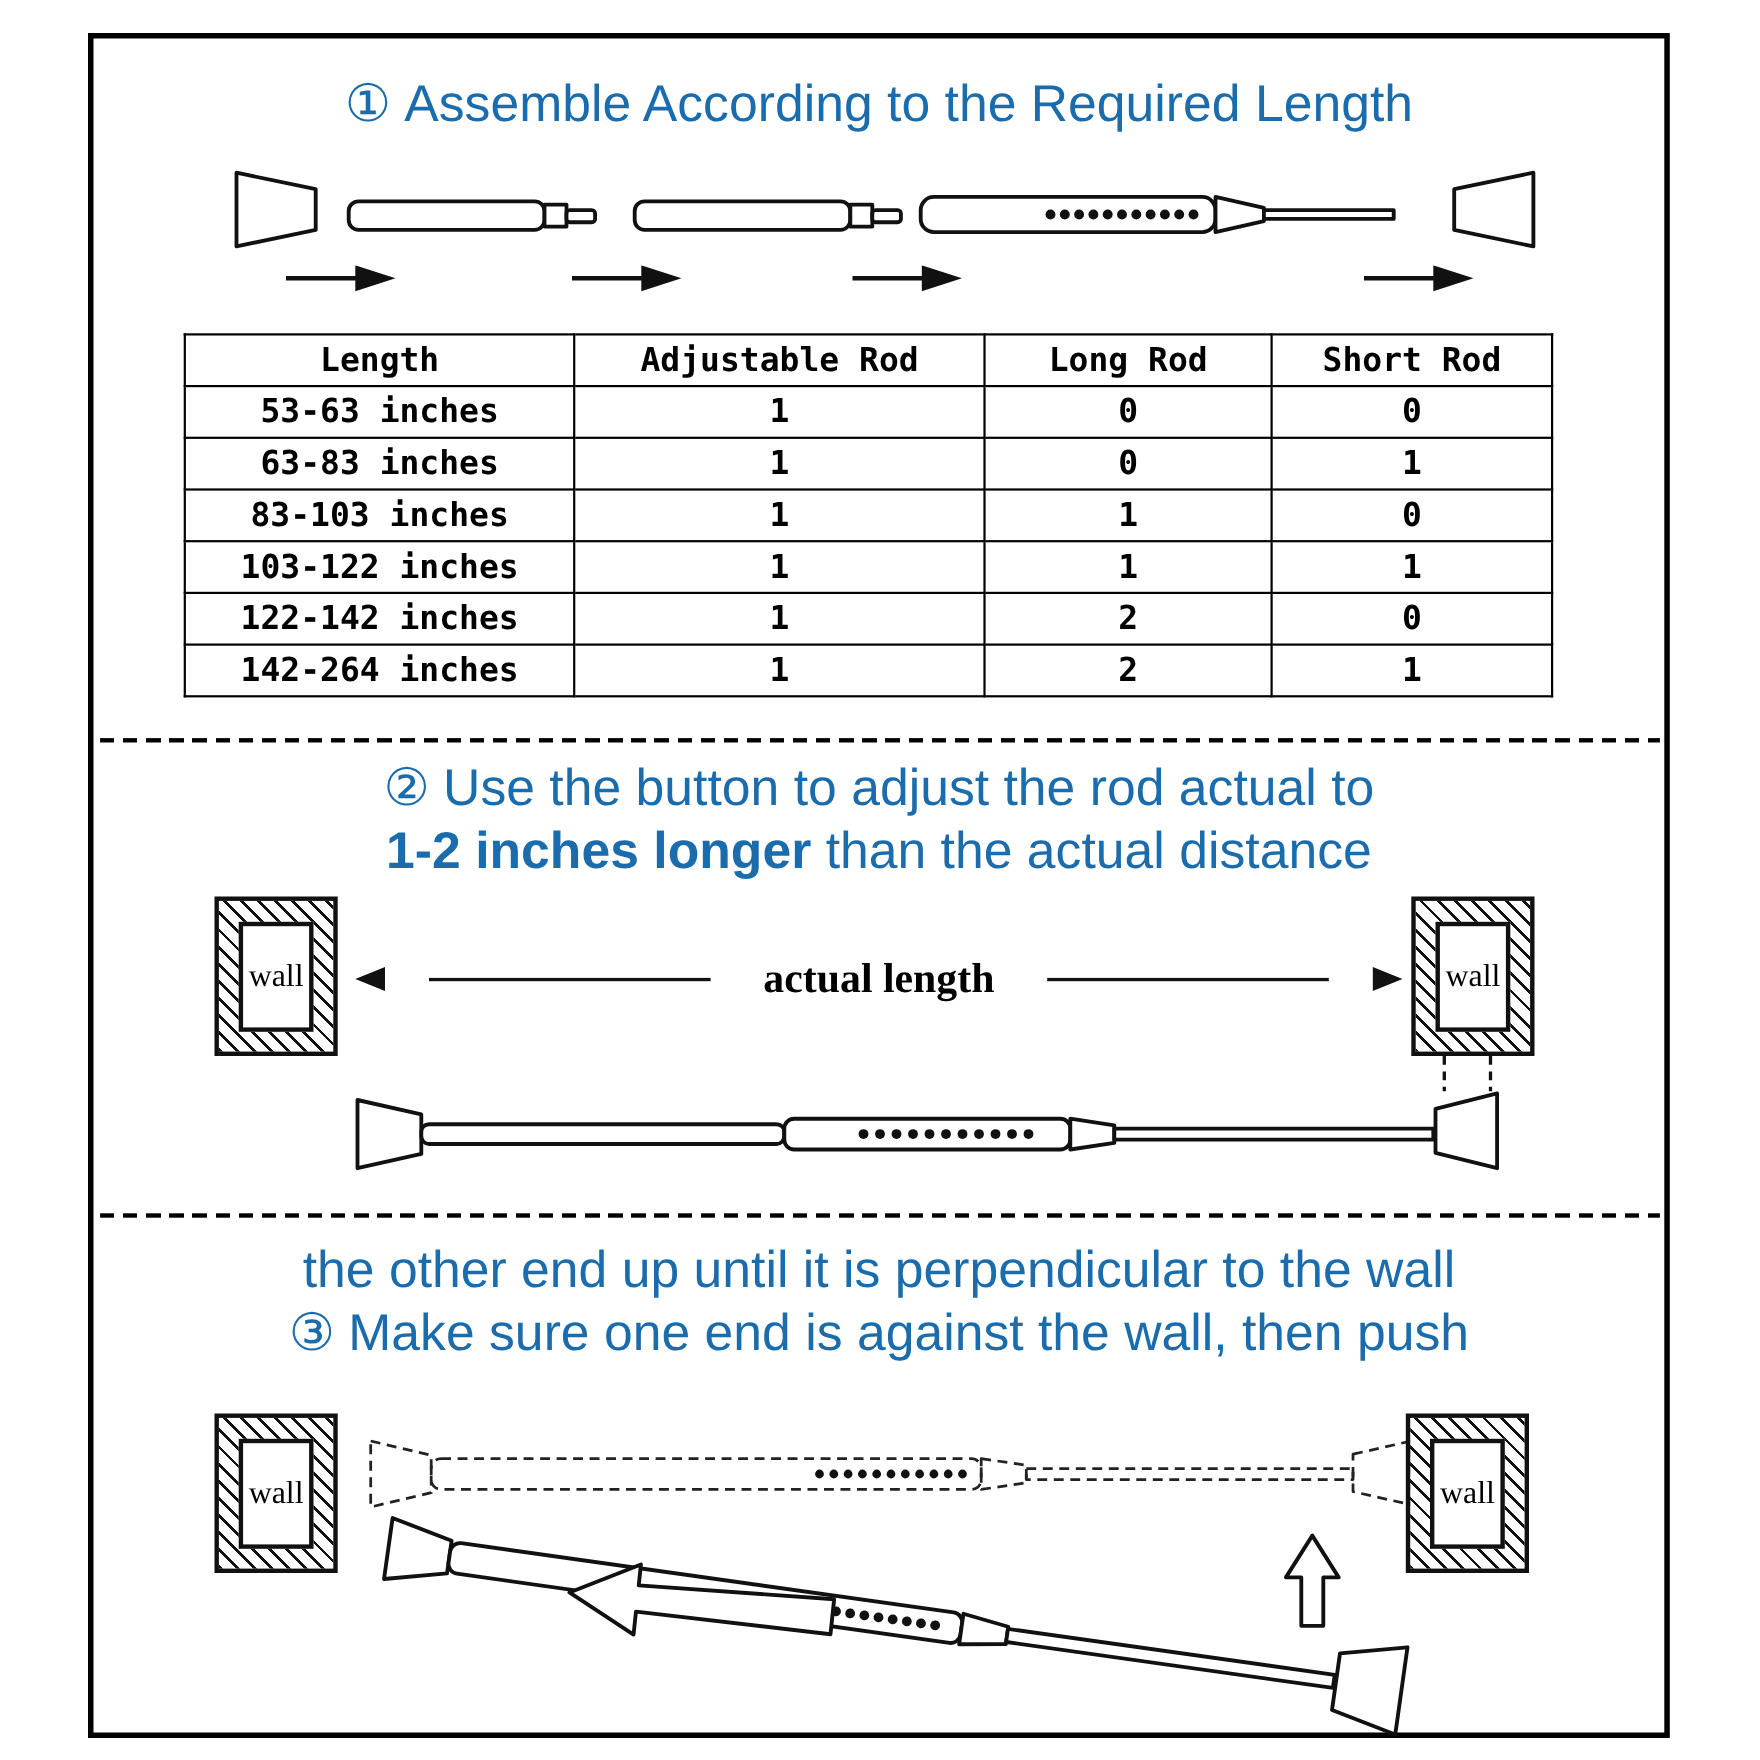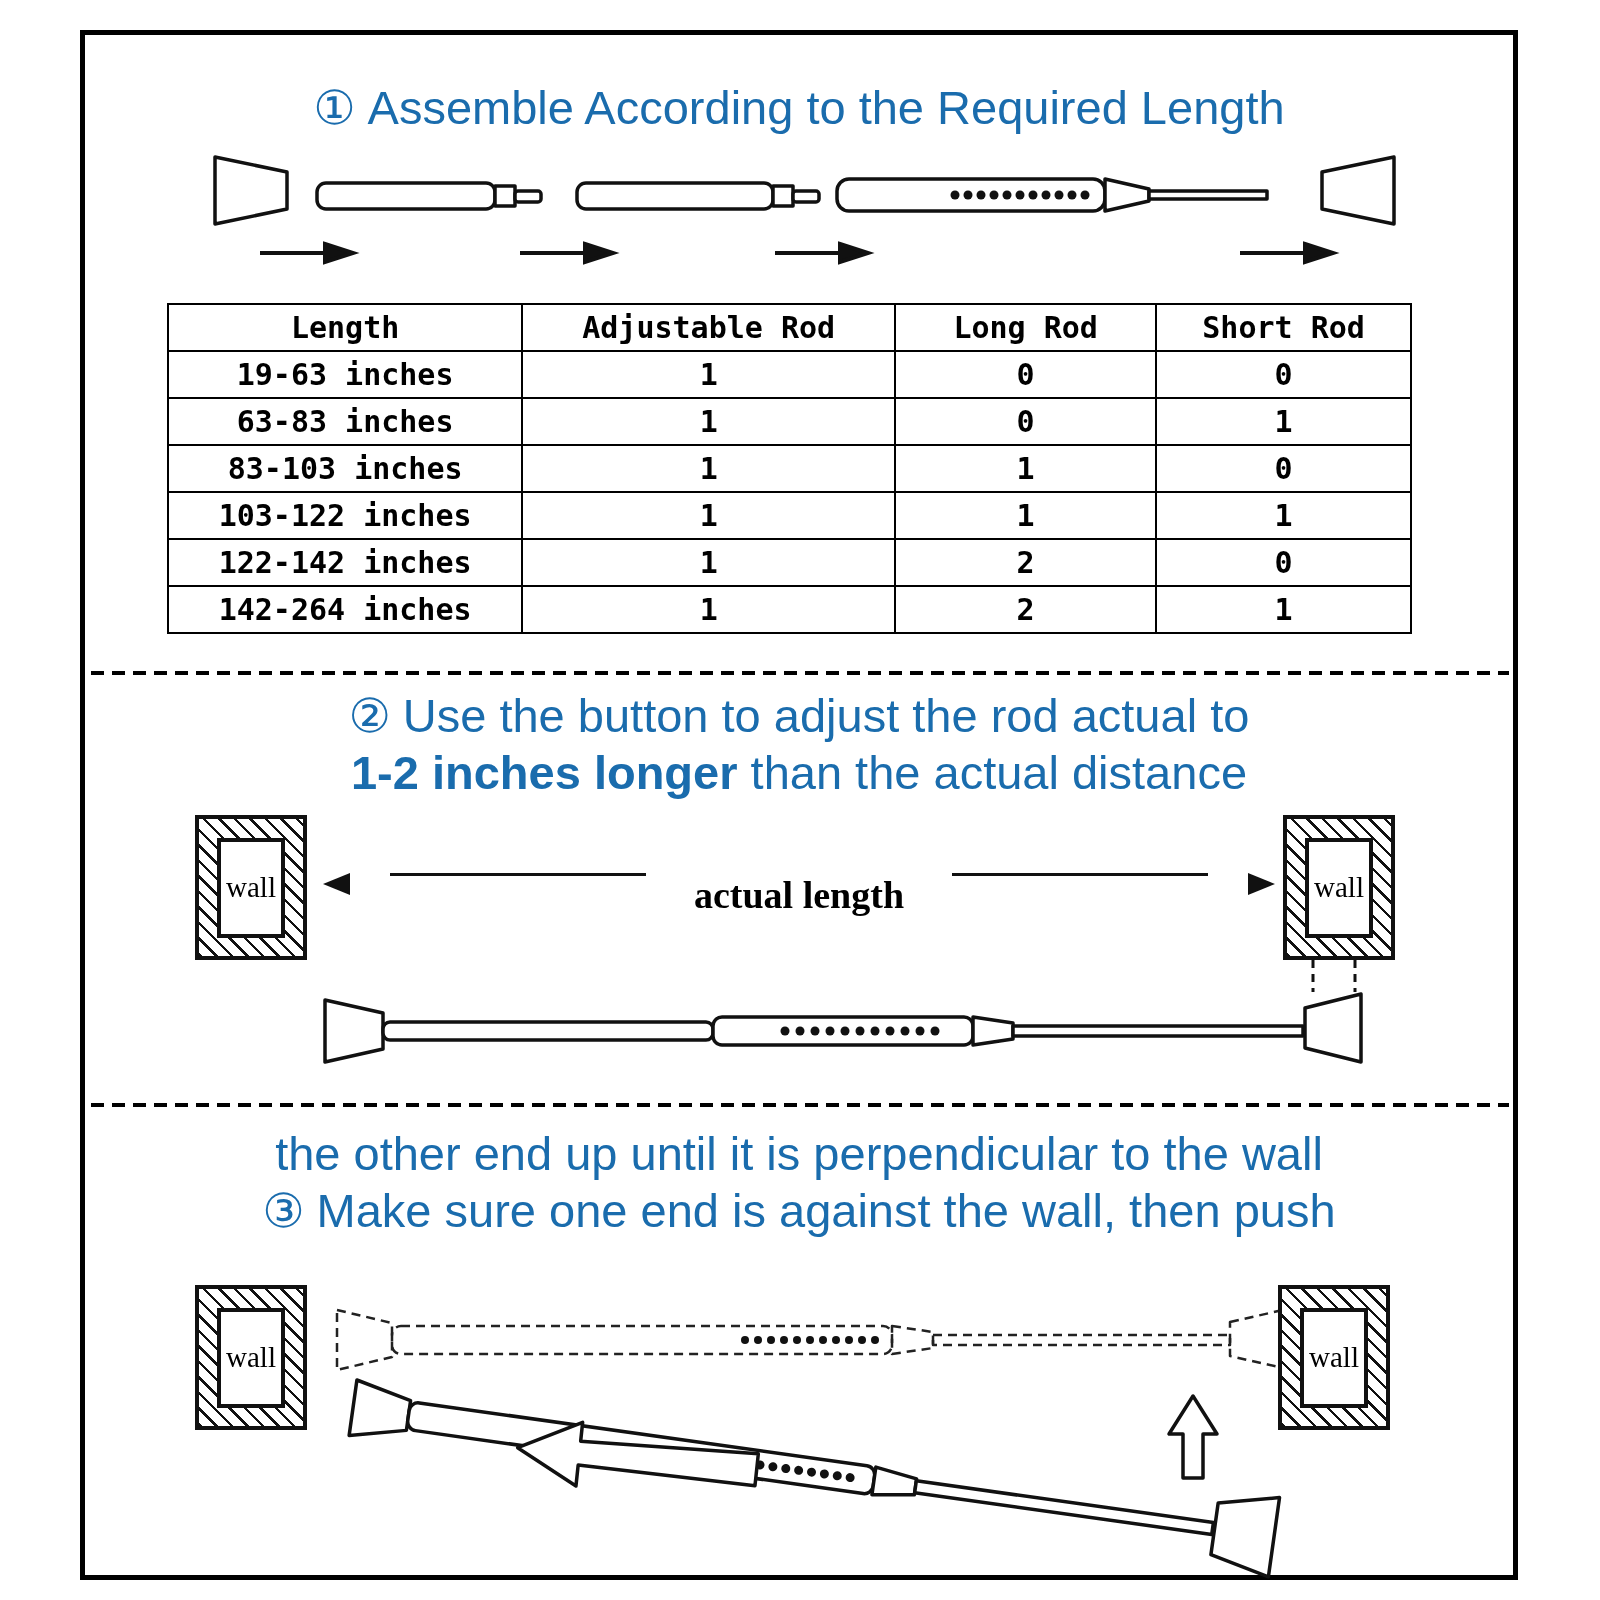--- a/index.html
+++ b/index.html
@@ -36,21 +36,21 @@
     position:absolute; width:112px; height:145px; border:4px solid #111;
     background:repeating-linear-gradient(45deg,#111 0 2.5px,#fff 2.5px 11px);
     display:flex; align-items:center; justify-content:center;text-align:right;
   }
   .wall-core {
     width:68px; height:100px; background:#fff; border:4px solid #111;
     display:flex; align-items:center; justify-content:center;
     font-family:"Liberation Serif","DejaVu Serif",serif; font-size:29px; color:#000;
   }
   .length-arrow {
-    position:absolute; display:flex; align-items:flex-start; height:34px;gap:40px;
+    position:absolute; display:flex; align-items:center; height:34px;gap:40px;
   }
   .arrow-line { flex:1; height:3px; background:#111; }
   .head-left {
     width:0; height:0; border-top:11px solid transparent; border-bottom:11px solid transparent;
     border-right:27px solid #111;
   }
   .head-right {
     width:0; height:0; border-top:11px solid transparent; border-bottom:11px solid transparent;
     border-left:27px solid #111;
   }
@@ -58,21 +58,21 @@
     font-family:"Liberation Serif","DejaVu Serif",serif; font-weight:700; font-size:38px;
     color:#000; padding:0 8px; white-space:nowrap;
   }
 </style>
 </head>
 <body>
 
 <div class="page">
   <div class="frame">
 
-    <div class="title" style="top:44px;">
+    <div class="title" style="top:30px;">
       <span class="step">①</span><span>Assemble According to the Required Length</span>
     </div>
 
     <svg class="abs" style="left:0;top:112px;" width="1427" height="132" viewBox="0 0 1427 132">
       <g fill="#fff" stroke="#111" stroke-width="3.5" stroke-linejoin="round">
         <g>
           <polygon points="130,10 202,25 202,62 130,77"></polygon>
         </g>
         <g>
           <rect x="232" y="36" width="178" height="26" rx="9"></rect>
@@ -128,21 +128,21 @@
       <thead>
         <tr>
           <th>Length</th>
           <th>Adjustable Rod</th>
           <th>Long Rod</th>
           <th>Short Rod</th>
         </tr>
       </thead>
       <tbody>
         <tr>
-          <td>19-63 inches</td>
+          <td>53-63 inches</td>
           <td>1</td>
           <td>0</td>
           <td>0</td>
         </tr>
         <tr>
           <td>63-83 inches</td>
           <td>1</td>
           <td>0</td>
           <td>1</td>
         </tr>

